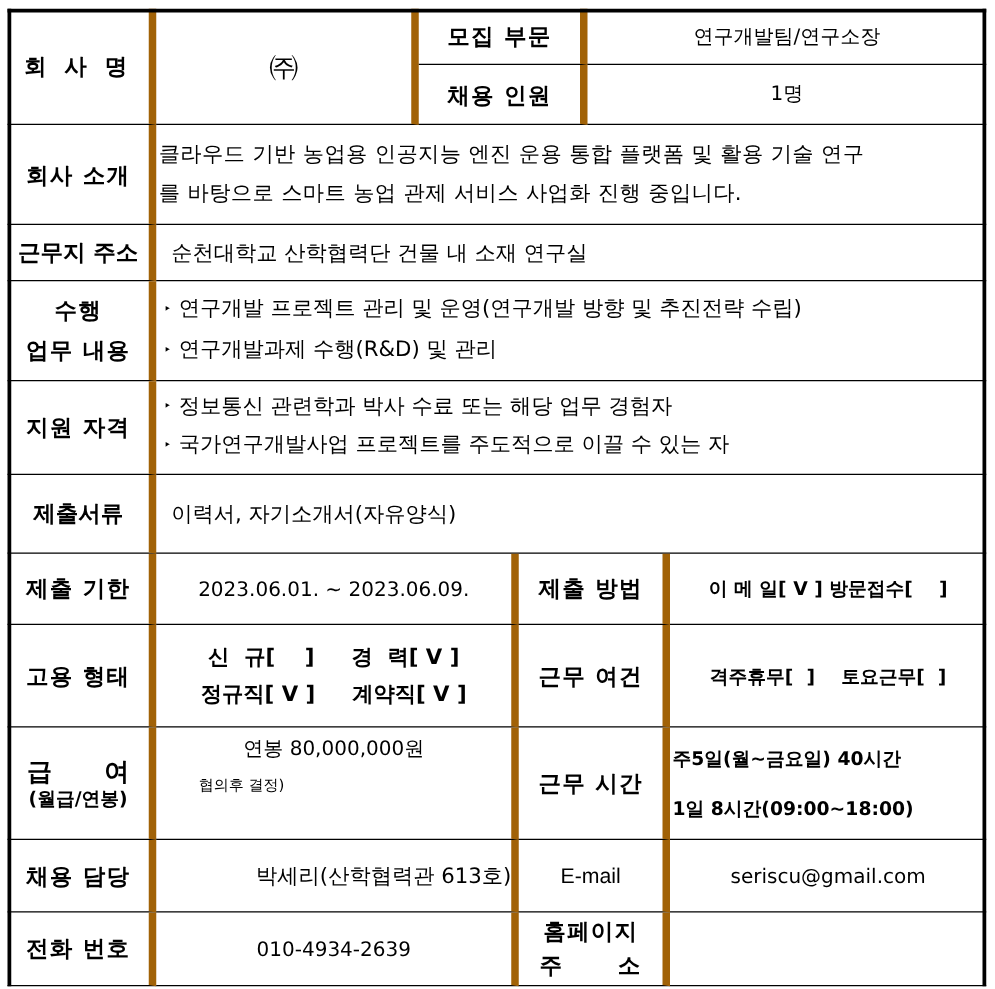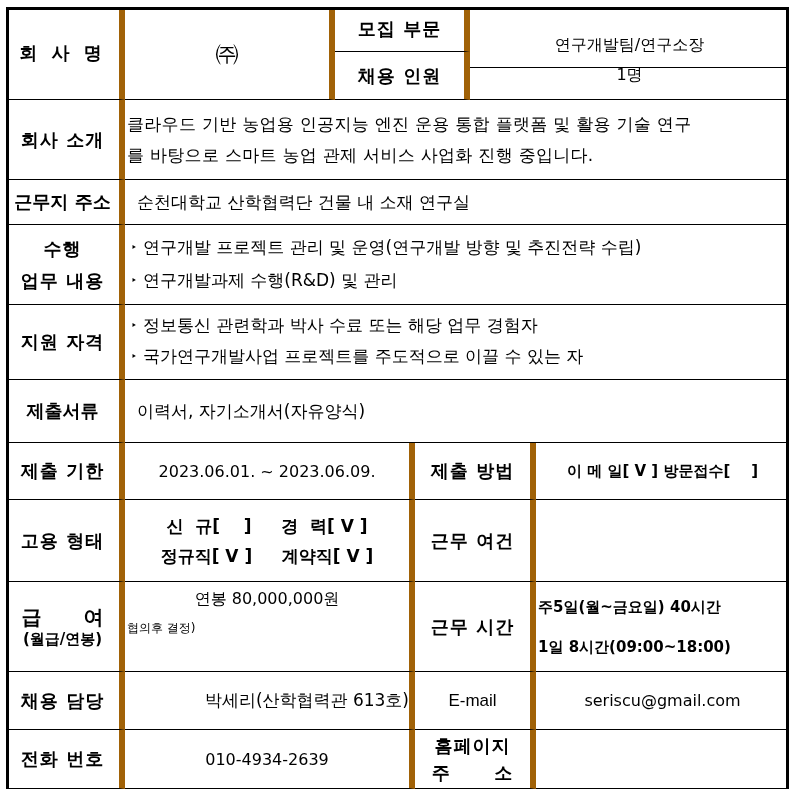--- a/index.html
+++ b/index.html
@@ -28,21 +28,21 @@
 
   <div class="cell lbl" style="left:0;top:0;width:119px;height:93px;">
     <span style="letter-spacing:4px;">회 사 명</span>
   </div>
   <div class="cell company" style="left:119px;top:0;width:210px;height:93px;">
     <span class="circ">㈜</span>
   </div>
   <div class="cell lbl" style="left:329px;top:0;width:135px;height:45px;">
     <span>모집 부문</span>
   </div>
-  <div class="cell val" style="left:464px;top:0;width:319px;height:45px;border-right:none;margin-top:16px;">
+  <div class="cell val" style="left:464px;top:0;width:319px;height:45px;border-right:none;">
     <span>연구개발팀/연구소장</span>
   </div>
   <div class="cell lbl" style="left:329px;top:45px;width:135px;height:48px;">
     <span>채용 인원</span>
   </div>
   <div class="cell val" style="left:464px;top:45px;width:319px;height:48px;border-right:none;">
     <span>1명</span>
   </div>
 
   <div class="cell lbl" style="left:0;top:93px;width:119px;height:80px;">
@@ -101,29 +101,30 @@
     <span>고용 형태</span>
   </div>
   <div class="cell col" style="left:119px;top:493px;width:290px;height:82px;">
     <span class="checkline">신  규[    ]     경  력[ V ]</span>
     <span class="checkline">정규직[ V ]     계약직[ V ]</span>
   </div>
   <div class="cell lbl" style="left:409px;top:493px;width:121px;height:82px;">
     <span>근무 여건</span>
   </div>
   <div class="cell col" style="left:530px;top:493px;width:253px;height:82px;border-right:none;">
+    <span class="checkline" style="font-size:15px;">격주휴무[  ]    토요근무[  ]</span>
   </div>
 
   <div class="cell lbl col" style="left:0;top:575px;width:119px;height:90px;letter-spacing:0;">
     <span style="white-space:pre;font-size:20px;line-height:24px;">급      여</span>
     <span style="font-size:15px;line-height:20px;">(월급/연봉)</span>
   </div>
   <div class="cell col" style="left:119px;top:575px;width:290px;height:90px;align-items:stretch;justify-content:flex-start;">
     <span style="text-align:center;font-size:16px;line-height:34px;">연봉 80,000,000원</span>
-    <span class="small" style="padding-left:2px;">협의후 결정)</span>
+    <span class="small" style="padding-left:2px;margin-left:32px;">협의후 결정)</span>
   </div>
   <div class="cell lbl" style="left:409px;top:575px;width:121px;height:90px;">
     <span>근무 시간</span>
   </div>
   <div class="cell col hours" style="left:530px;top:575px;width:253px;height:90px;border-right:none;font-weight:bold;">
     <span>주5일(월~금요일) 40시간</span>
     <span>1일 8시간(09:00~18:00)</span>
   </div>
 
   <div class="cell lbl" style="left:0;top:665px;width:119px;height:58px;">

